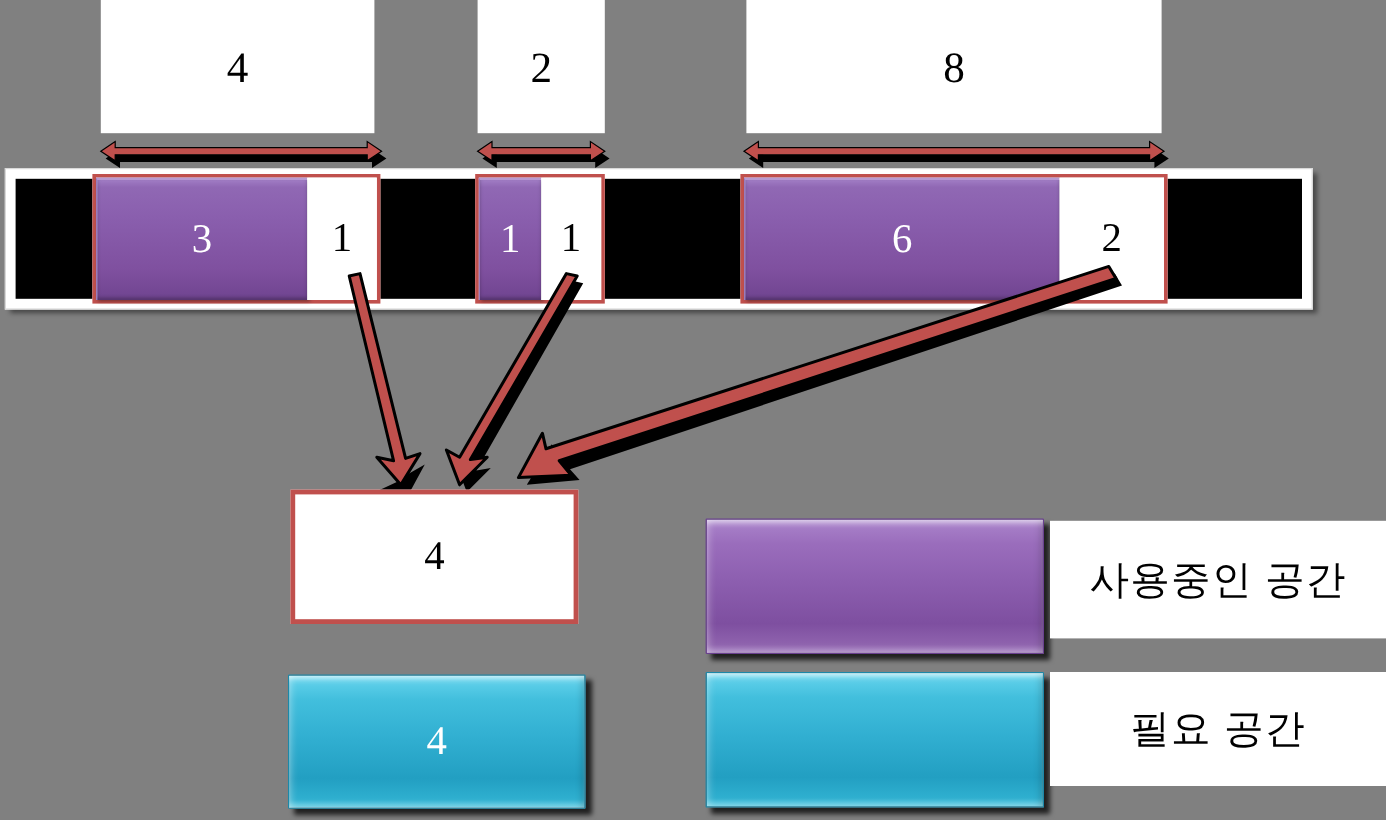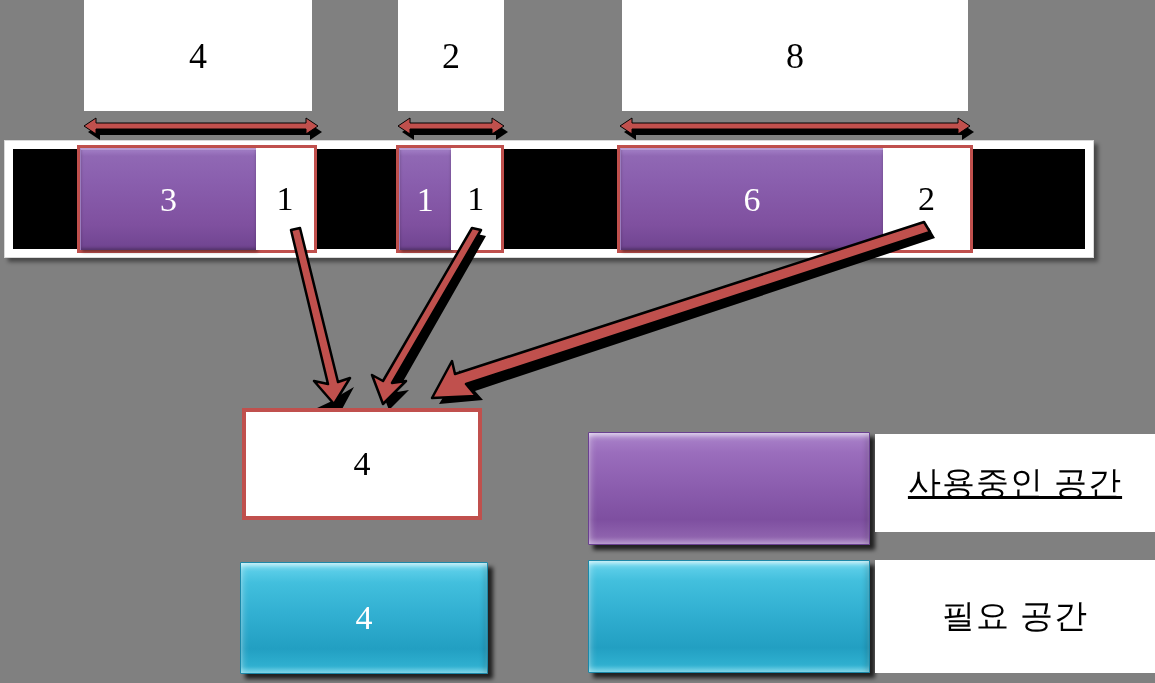--- a/index.html
+++ b/index.html
@@ -227,22 +227,22 @@
 
   <div class="abs resultbox" style="left:242px;top:408px;width:240px;height:112px;">
     <span>4</span>
   </div>
 
   <div class="chip cyan" style="left:240px;top:562px;width:246px;height:110px;">
     <span style="position:relative;z-index:2;">4</span>
   </div>
 
   <div class="chip purple" style="left:588px;top:432px;width:280px;height:111px;"></div>
-  <div class="abs legendlabel" style="left:875px;top:434px;width:280px;height:98px;text-decoration:underline;">
+  <div class="abs legendlabel" style="left:875px;top:434px;width:280px;height:98px;">
     <span>사용중인 공간</span>
   </div>
 
   <div class="chip cyan" style="left:588px;top:560px;width:280px;height:111px;"></div>
-  <div class="abs legendlabel" style="left:875px;top:560px;width:280px;height:113px;">
+  <div class="abs legendlabel" style="left:875px;top:560px;width:280px;height:95px;">
     <span>필요 공간</span>
   </div>
 
 </div>
 
 </body></html>

